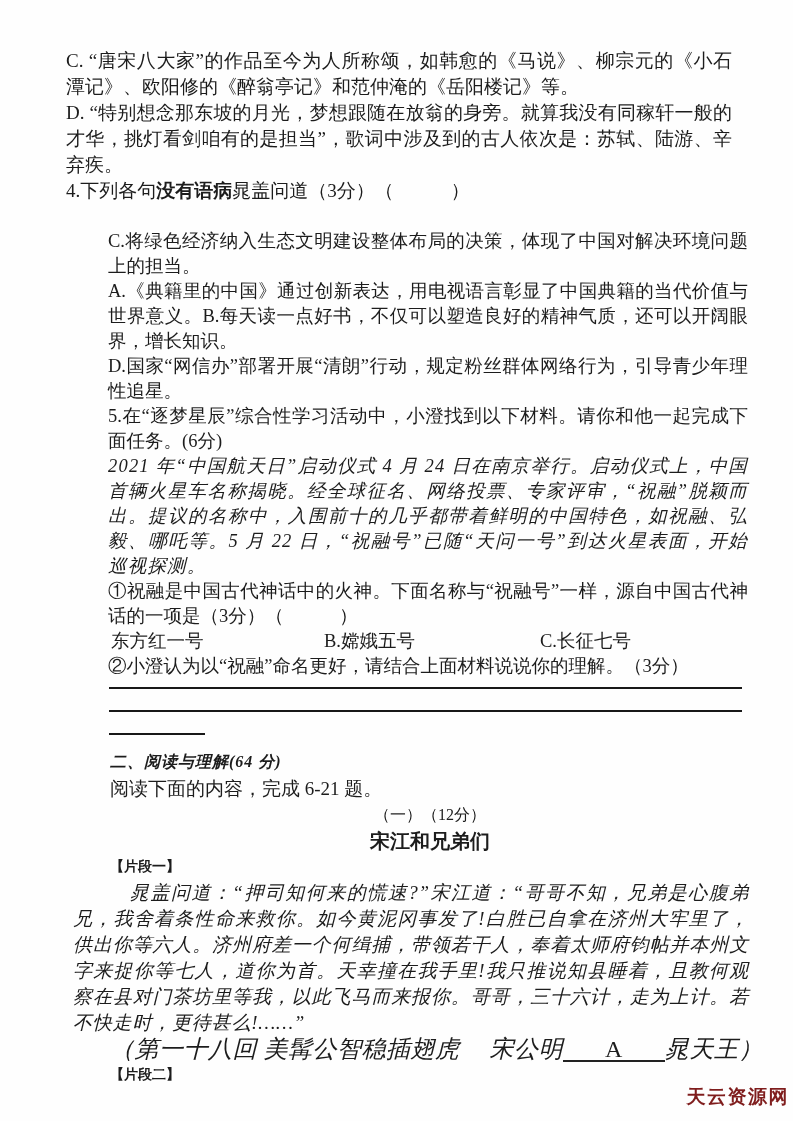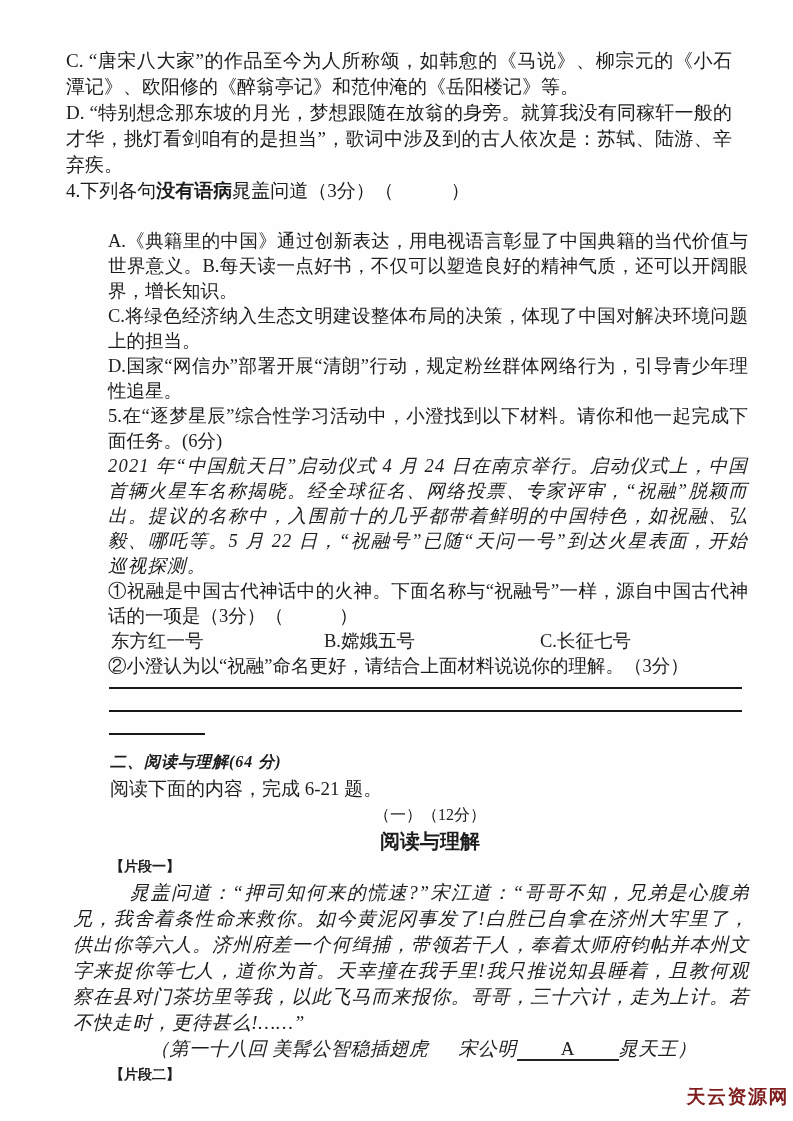--- a/index.html
+++ b/index.html
@@ -44,22 +44,22 @@
   .center-line { text-align: center; font-size: 16px; line-height: 26px; }
   .passage-title { font-weight: bold; font-size: 20px; }
   .frag-label { font-weight: bold; font-size: 14px; line-height: 26px; }
   .passage {
     margin-left: 7px; width: 676px;
     font-size: 19px; line-height: 26px;
     font-style: italic; letter-spacing: 0.8px;
     text-indent: 3em;
   }
   .source-line {
-    margin-left: 84px;
-    font-size: 19px; line-height: 26px;
+    margin-left: 44px;
+    font-size: 24px; line-height: 26px;
     font-style: italic; letter-spacing: 0.5px;
     white-space: nowrap;
   }
   .src-gap { display: inline-block; width: 30px; }
   .answer-blank {
     display: inline-block; width: 102px;
     border-bottom: 2px solid #222;
     text-align: center;
     font-style: normal;
     line-height: 21px;
@@ -76,22 +76,22 @@
 
 <div class="page">
 
   <div class="top-block">
     <p>C. “唐宋八大家”的作品至今为人所称颂，如韩愈的《马说》、柳宗元的《小石潭记》、欧阳修的《醉翁亭记》和范仲淹的《岳阳楼记》等。</p>
     <p>D. “特别想念那东坡的月光，梦想跟随在放翁的身旁。就算我没有同稼轩一般的才华，挑灯看剑咱有的是担当”，歌词中涉及到的古人依次是：苏轼、陆游、辛弃疾。</p>
     <p><span>4.下列各句</span><span class="b">没有语病</span><span>晁盖问道（3分）（　　　）</span></p>
   </div>
 
   <div class="indent gap-top">
+    <p>C.将绿色经济纳入生态文明建设整体布局的决策，体现了中国对解决环境问题上的担当。</p>
     <p>A.《典籍里的中国》通过创新表达，用电视语言彰显了中国典籍的当代价值与世界意义。B.每天读一点好书，不仅可以塑造良好的精神气质，还可以开阔眼界，增长知识。</p>
-    <p>C.将绿色经济纳入生态文明建设整体布局的决策，体现了中国对解决环境问题上的担当。</p>
     <p>D.国家“网信办”部署开展“清朗”行动，规定粉丝群体网络行为，引导青少年理性追星。</p>
   </div>
 
   <div class="indent">
     <p>5.在“逐梦星辰”综合性学习活动中，小澄找到以下材料。请你和他一起完成下面任务。(6分)</p>
     <p class="kai-material">2021 年“中国航天日”启动仪式 4 月 24 日在南京举行。启动仪式上，中国首辆火星车名称揭晓。经全球征名、网络投票、专家评审，“祝融”脱颖而出。提议的名称中，入围前十的几乎都带着鲜明的中国特色，如祝融、弘毅、哪吒等。5 月 22 日，“祝融号”已随“天问一号”到达火星表面，开始巡视探测。</p>
     <p>①祝融是中国古代神话中的火神。下面名称与“祝融号”一样，源自中国古代神话的一项是（3分）（　　　）</p>
     <p class="opt-row">
       <span>东方红一号</span>
       <span>B.嫦娥五号</span>
@@ -103,21 +103,21 @@
   <div class="answer-lines">
     <div class="ans-line"></div>
     <div class="ans-line"></div>
     <div class="ans-line short"></div>
   </div>
 
   <div class="sec2">
     <p class="sec2-heading">二、阅读与理解(64 分)</p>
     <p class="sec2-intro">阅读下面的内容，完成 6-21 题。</p>
     <p class="center-line">（一）（12分）</p>
-    <p class="center-line passage-title">阅读与理解</p>
+    <p class="center-line passage-title">宋江和兄弟们</p>
     <p class="frag-label">【片段一】</p>
   </div>
 
   <p class="passage">晁盖问道：“押司知何来的慌速?”宋江道：“哥哥不知，兄弟是心腹弟兄，我舍着条性命来救你。如今黄泥冈事发了!白胜已自拿在济州大牢里了，供出你等六人。济州府差一个何缉捕，带领若干人，奉着太师府钧帖并本州文字来捉你等七人，道你为首。天幸撞在我手里!我只推说知县睡着，且教何观察在县对门茶坊里等我，以此飞马而来报你。哥哥，三十六计，走为上计。若不快走时，更待甚么!……”</p>
 
   <p class="source-line"><span>（第一十八回  美髯公智稳插翅虎</span><span class="src-gap"></span><span>宋公明</span><span class="answer-blank">A</span><span>晁天王）</span></p>
 
   <div class="sec2">
     <p class="frag-label">【片段二】</p>
   </div>

